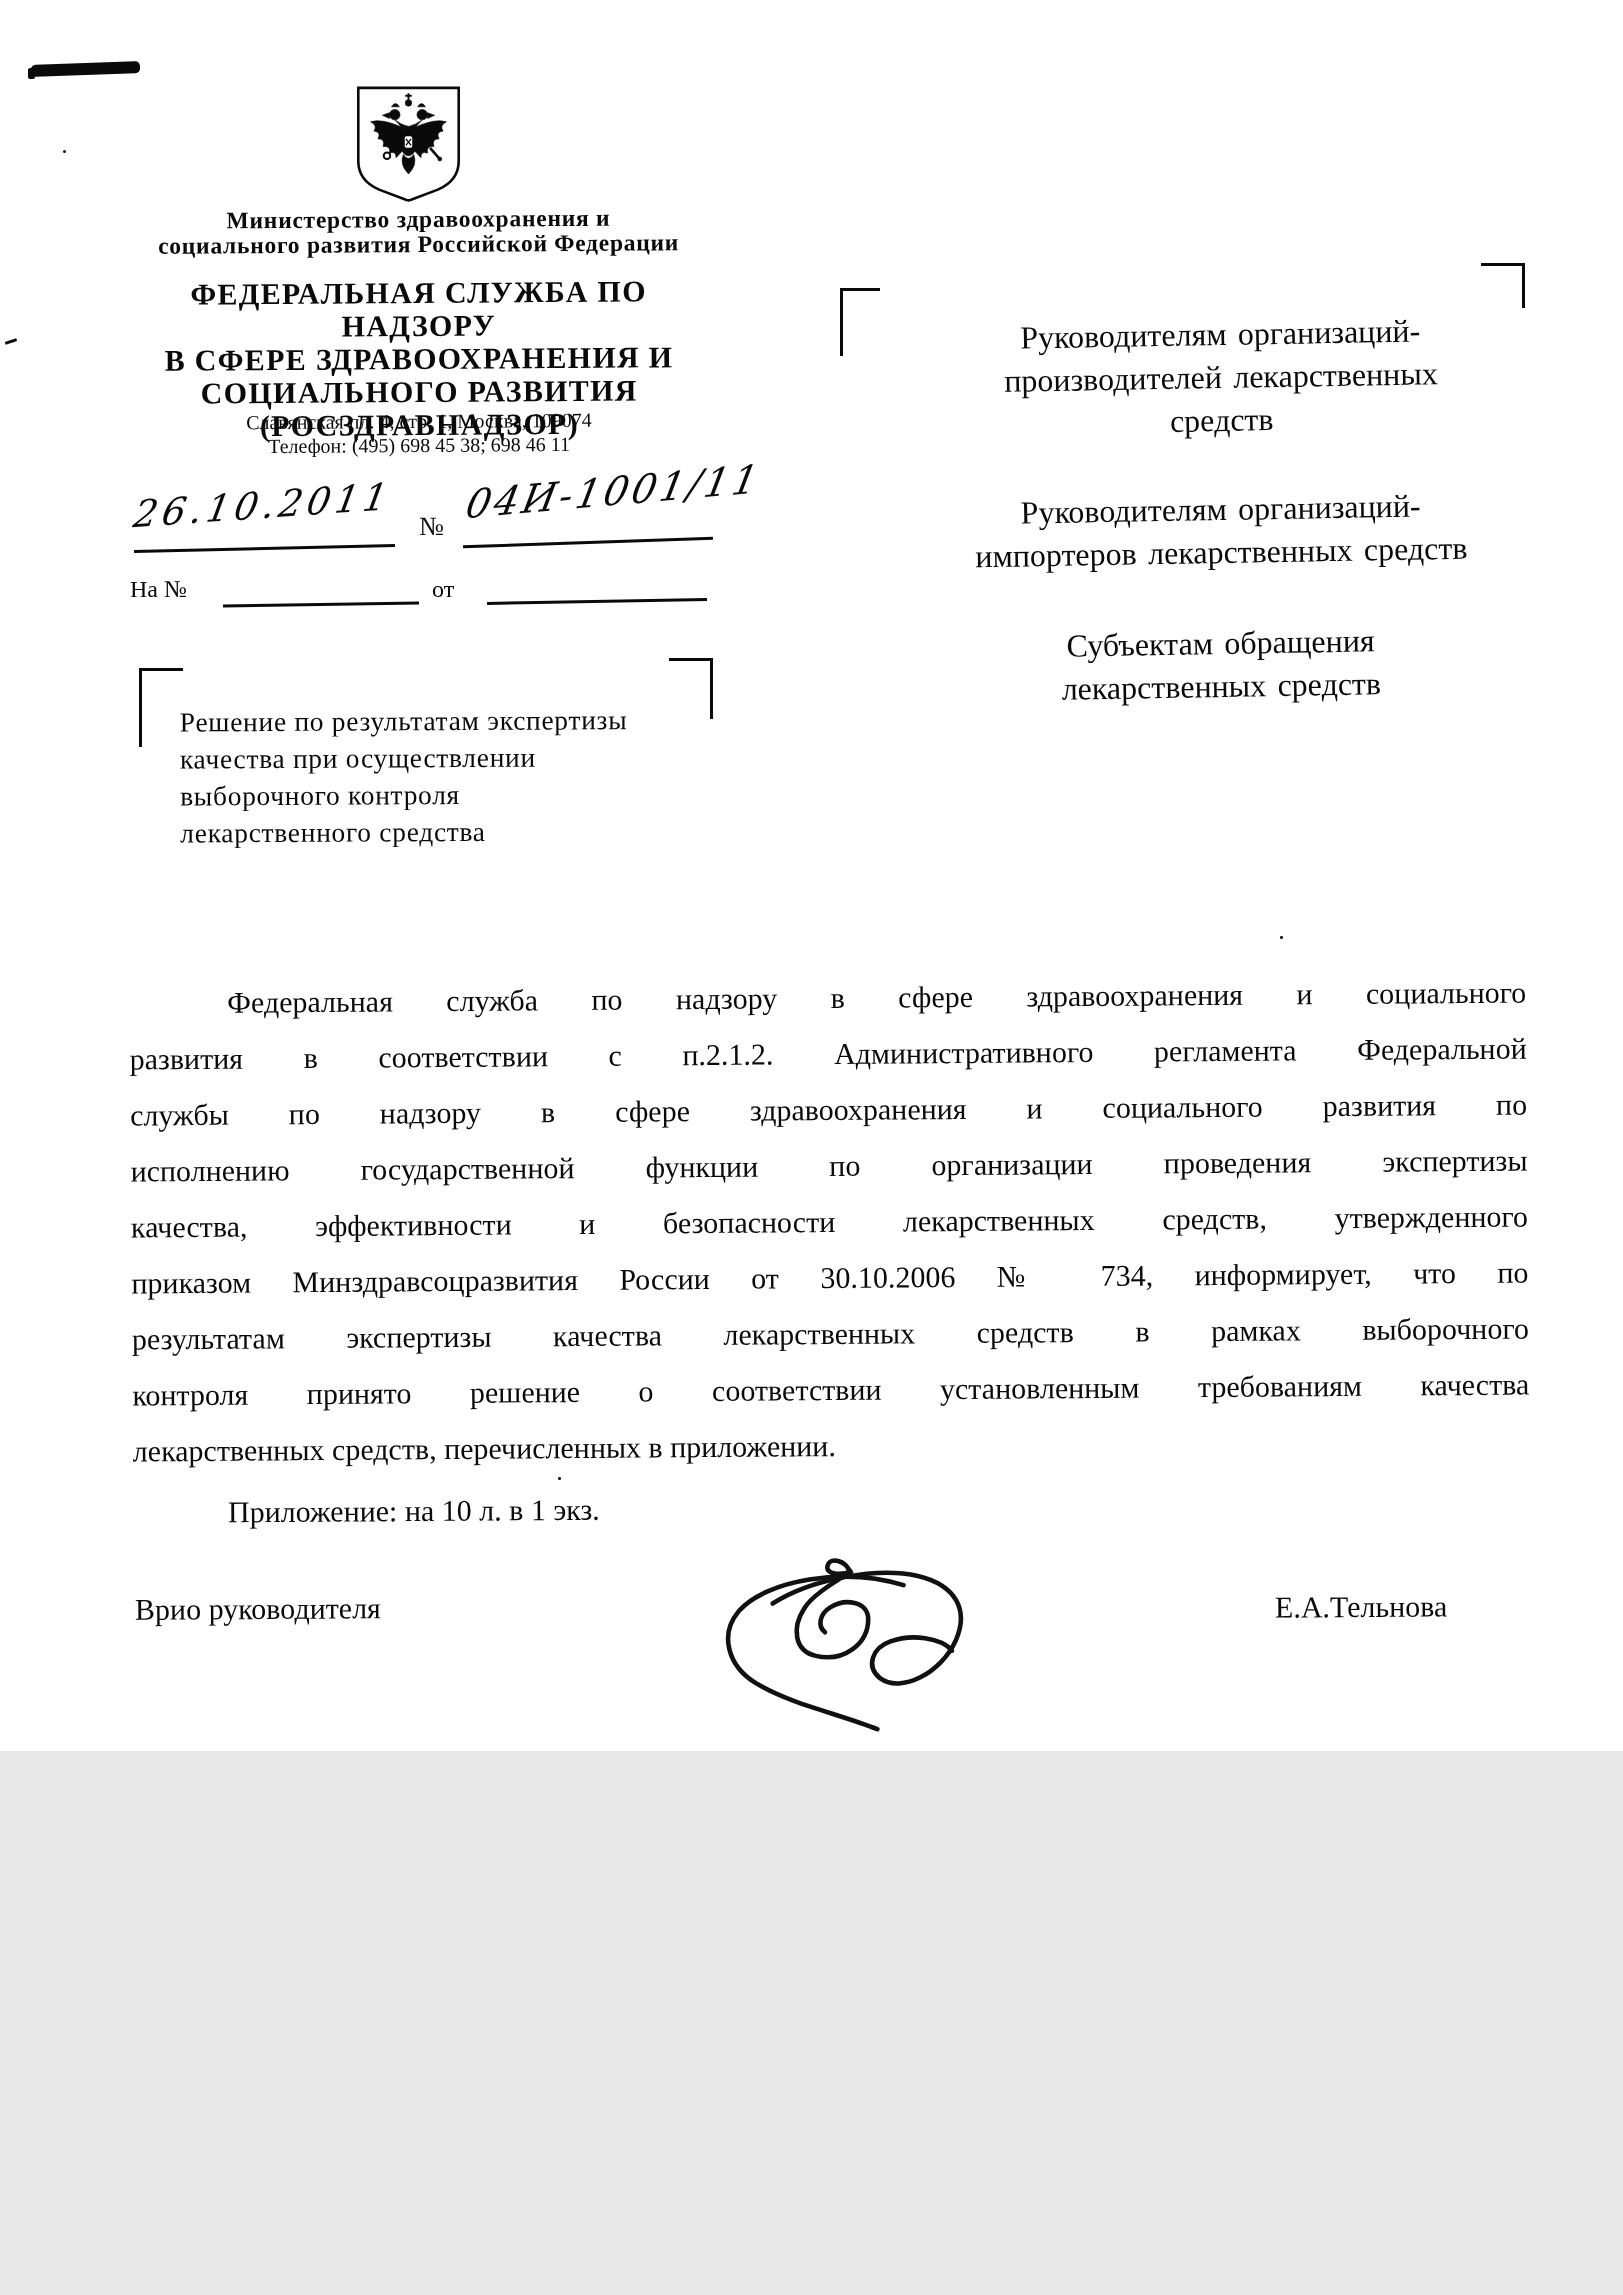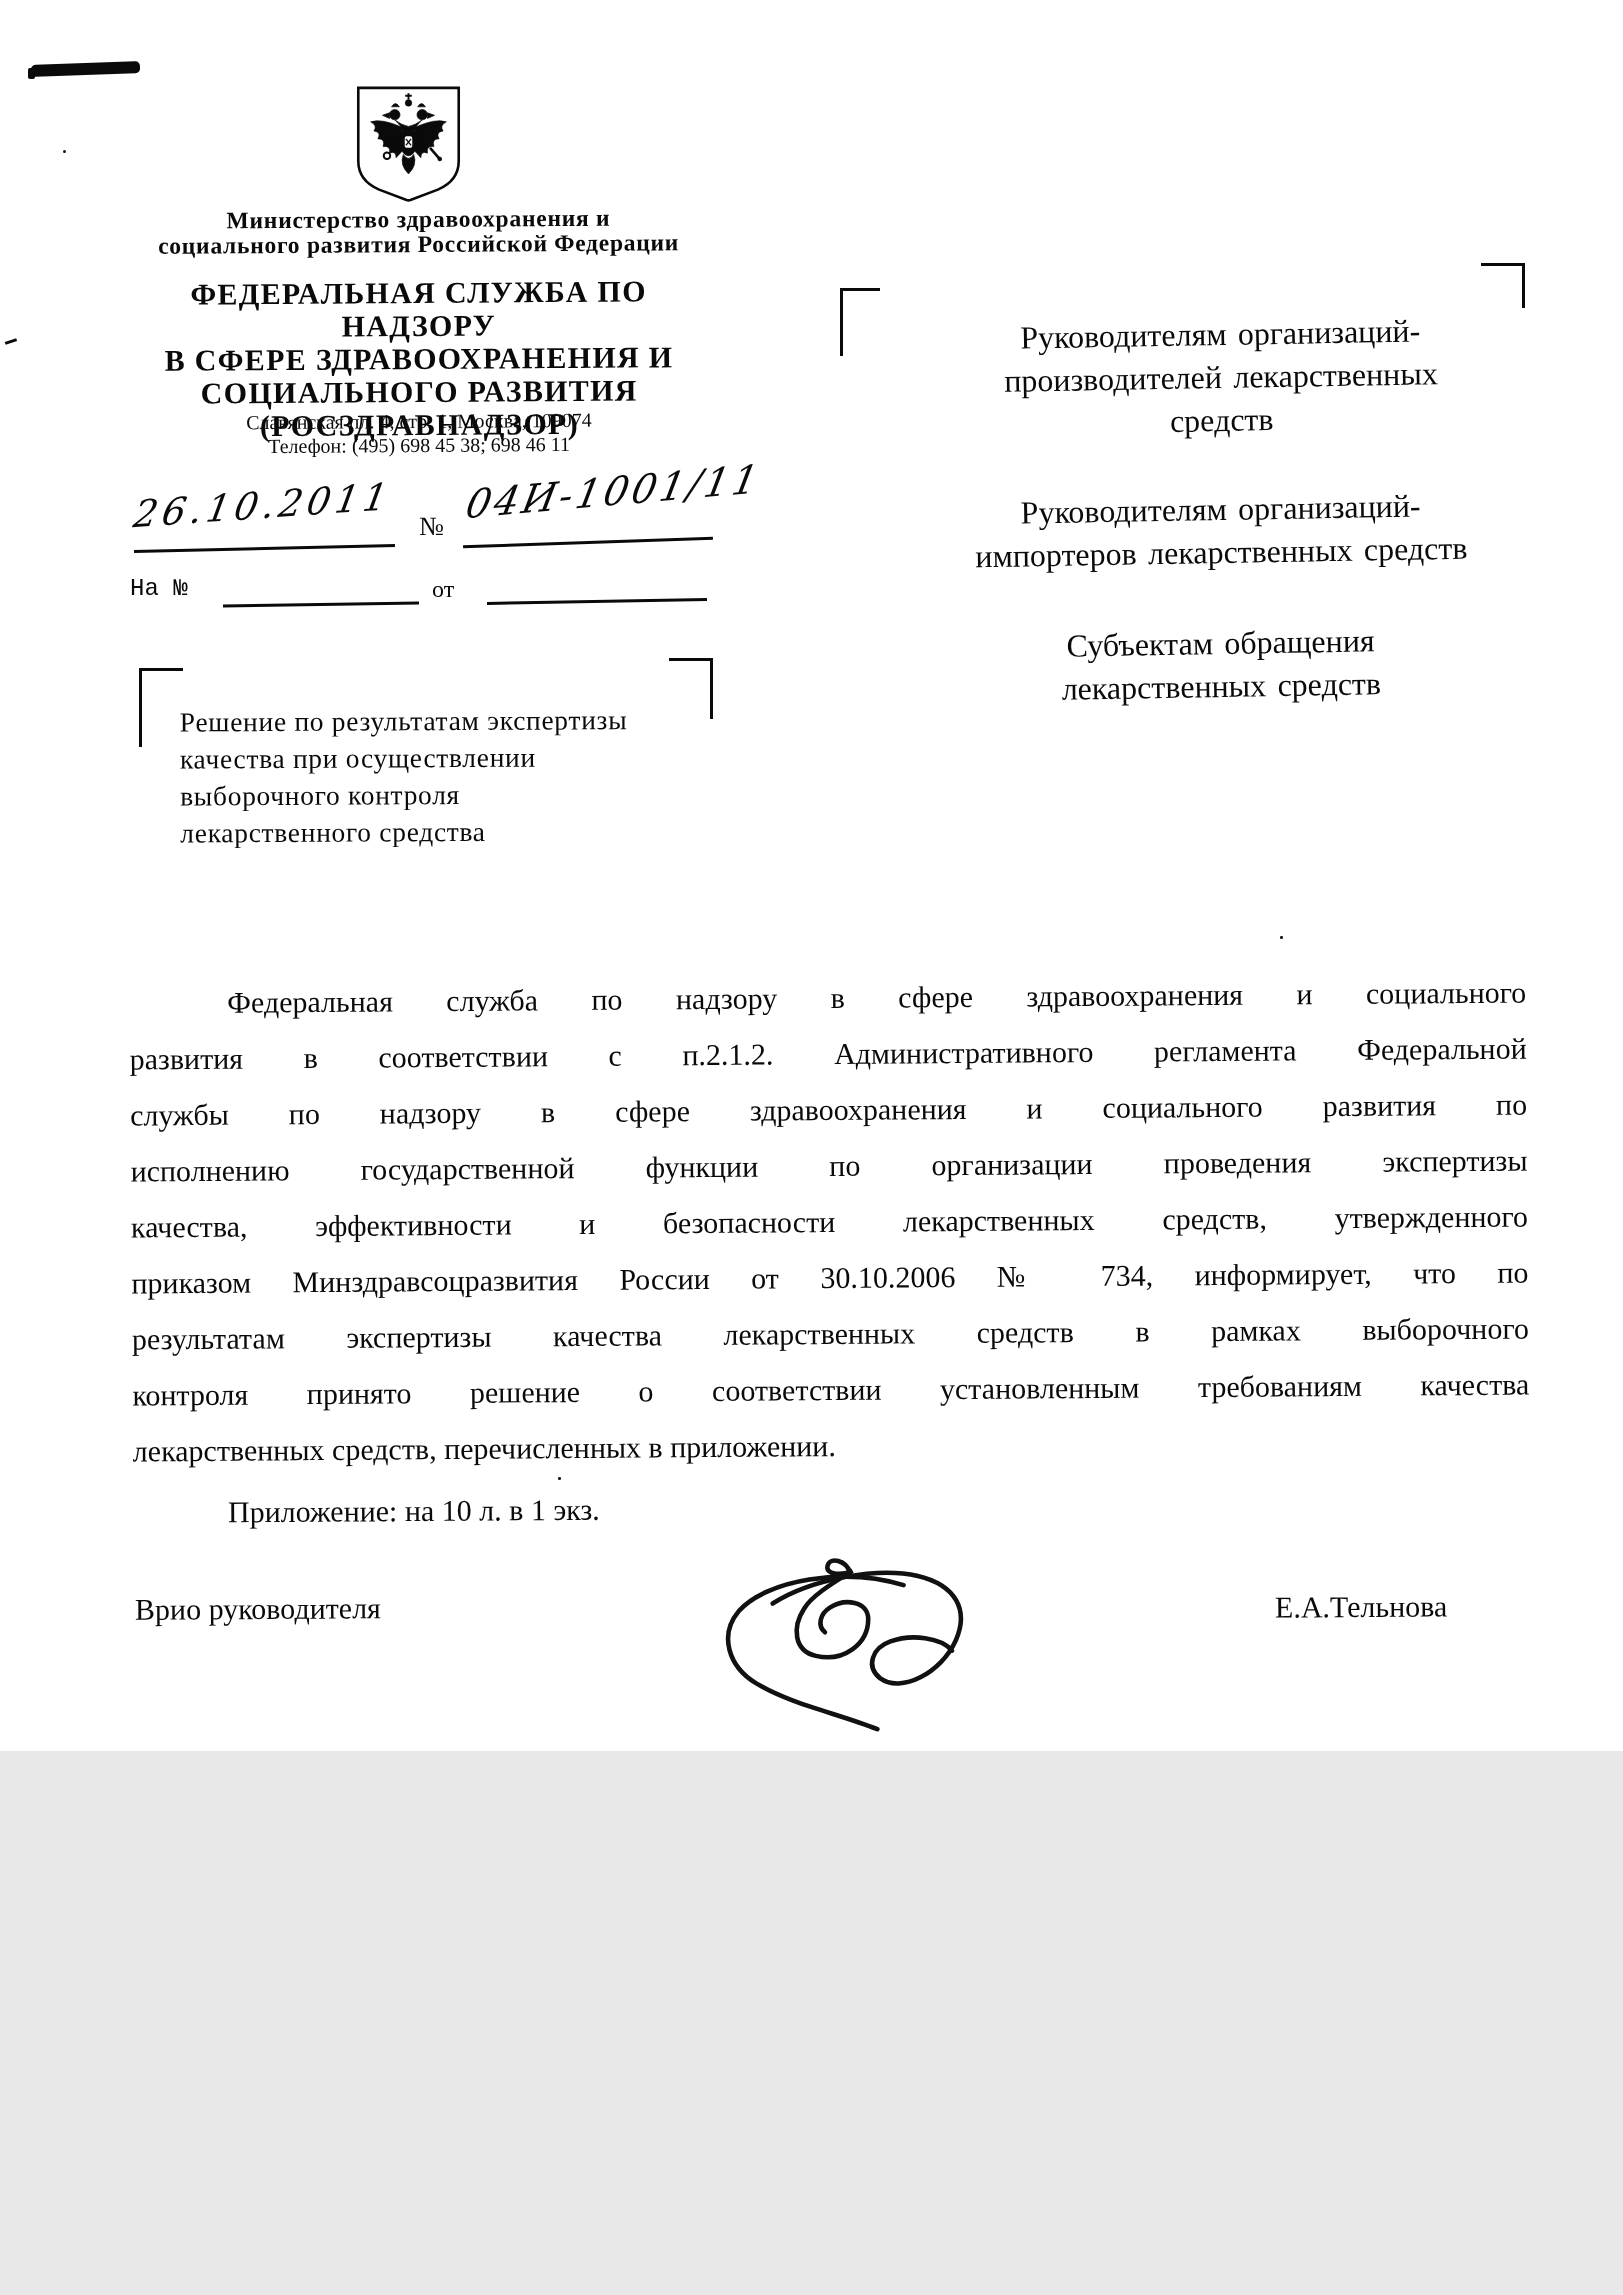--- a/index.html
+++ b/index.html
@@ -95,21 +95,21 @@
   <div class="abs hq">
     <div>Славянская пл. 4, стр. 1, Москва, 109074</div>
     <div>Телефон: (495) 698 45 38; 698 46 11</div>
   </div>
 
   <div class="abs hand hand-date">26.10.2011</div>
   <div class="abs numsign">№</div>
   <div class="abs hand hand-num">04И-1001/11</div>
   <div class="abs uline" style="left:134px;top:547px;width:261px;transform:rotate(-1.3deg);"></div>
   <div class="abs uline" style="left:463px;top:541px;width:250px;transform:rotate(-2deg);"></div>
-  <div class="abs ref-label" style="left:130px;top:577px;font-family:Liberation Mono, monospace;">На №</div>
+  <div class="abs ref-label" style="left:130px;top:577px;">На №</div>
   <div class="abs uline" style="left:223px;top:603px;width:196px;transform:rotate(-0.9deg);"></div>
   <div class="abs ref-label" style="left:432px;top:577px;">от</div>
   <div class="abs uline" style="left:487px;top:600px;width:220px;transform:rotate(-1deg);"></div>
 
   <div class="abs crn lt" style="left:840px;top:288px;width:37px;height:65px;"></div>
   <div class="abs crn rt" style="left:1481px;top:263px;width:41px;height:42px;"></div>
 
   <div class="abs addressee" style="top:313px;">
     <div>Руководителям  организаций-</div>
     <div>производителей лекарственных</div>

